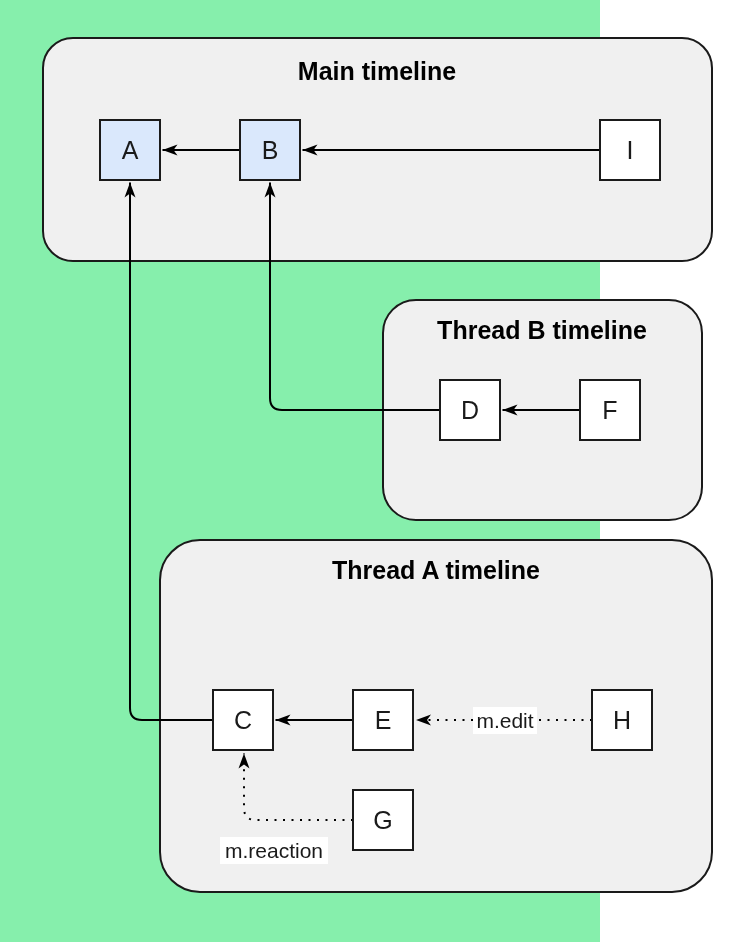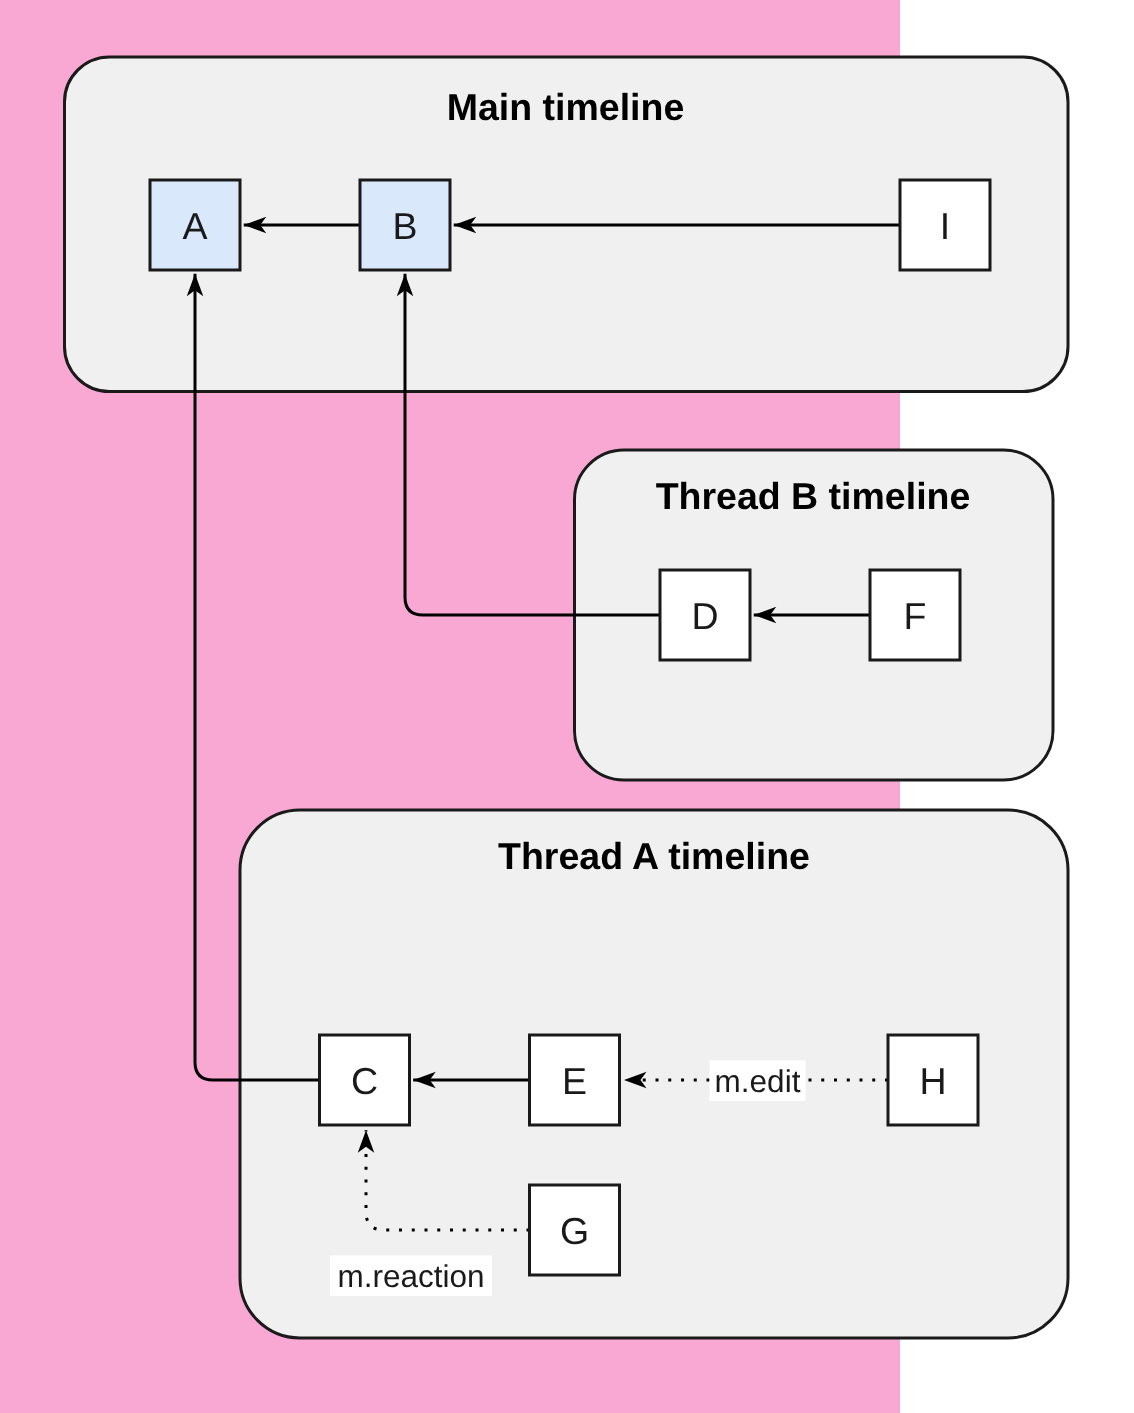--- a/index.html
+++ b/index.html
@@ -7,21 +7,21 @@
     padding: 0;
     background: #ffffff;
     width: 756px;
     height: 942px;
     overflow: hidden;
   }
   #canvas-wrap {
     position: relative;
     width: 600px;
     height: 942px;
-    background: #f9a8d4;
+    background: #86efac;
   }
   svg { display: block; }
   text {
     font-family: "Liberation Sans", sans-serif;
     fill: var(--c-text, #1a1a1a);
     user-select: none;
   }
   .container-box {
     fill: var(--c-container_fill, #f0f0f0);
     stroke: var(--c-container_stroke, #1a1a1a);

